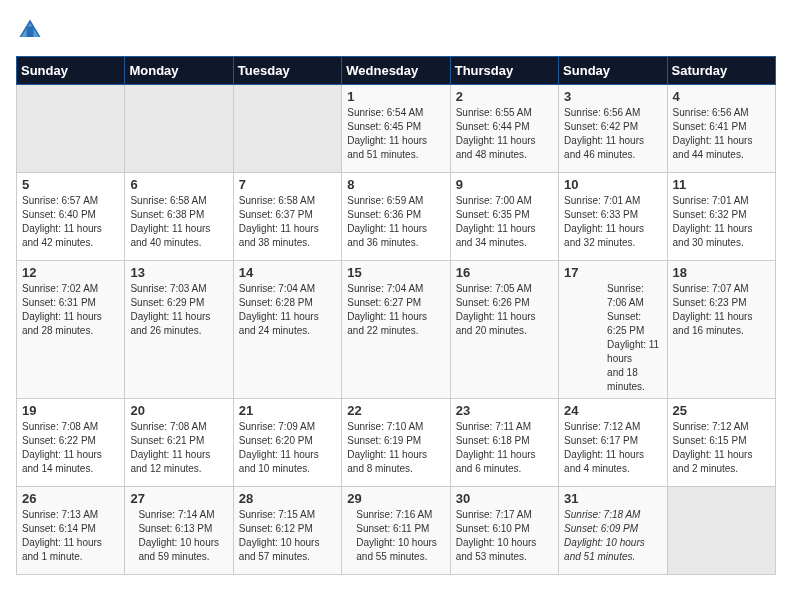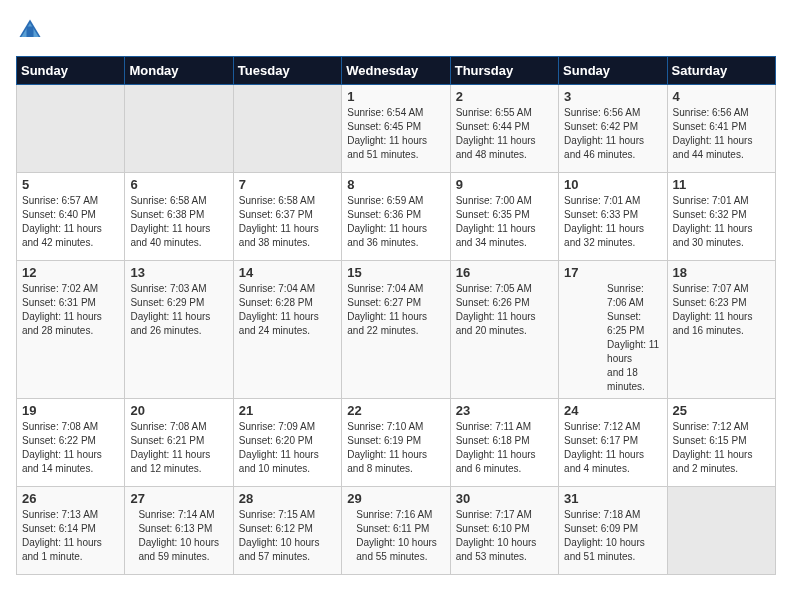--- a/index.html
+++ b/index.html
@@ -334,21 +334,21 @@
         </td>
         <td>
           <div class="day-number">30</div>
           <div class="day-info" style="white-space: pre-line;">Sunrise: 7:17 AM
 Sunset: 6:10 PM
 Daylight: 10 hours
 and 53 minutes.</div>
         </td>
         <td>
           <div class="day-number">31</div>
-          <div class="day-info" style="white-space: pre-line;">Sunrise: 7:18 AM
+          <div class="day-info" style="white-space: pre-line; font-style: italic;">Sunrise: 7:18 AM
 Sunset: 6:09 PM
 Daylight: 10 hours
 and 51 minutes.</div>
         </td>
         <td class="empty"></td>
       </tr>
     </tbody>
 </table>
 
 </body></html>

